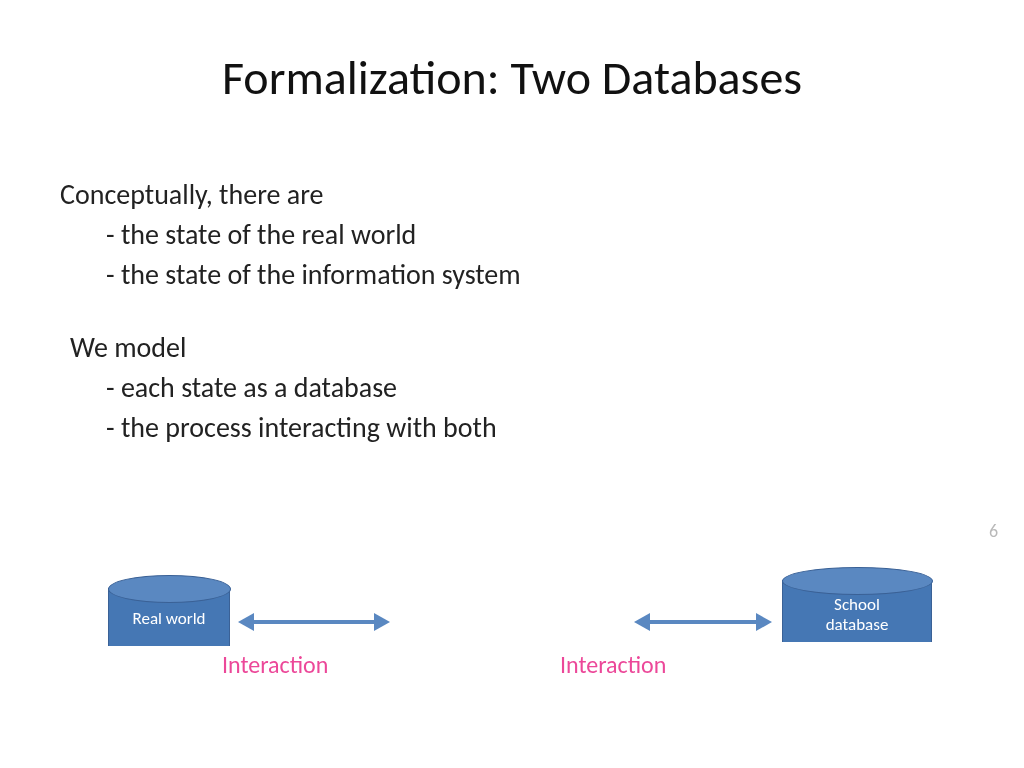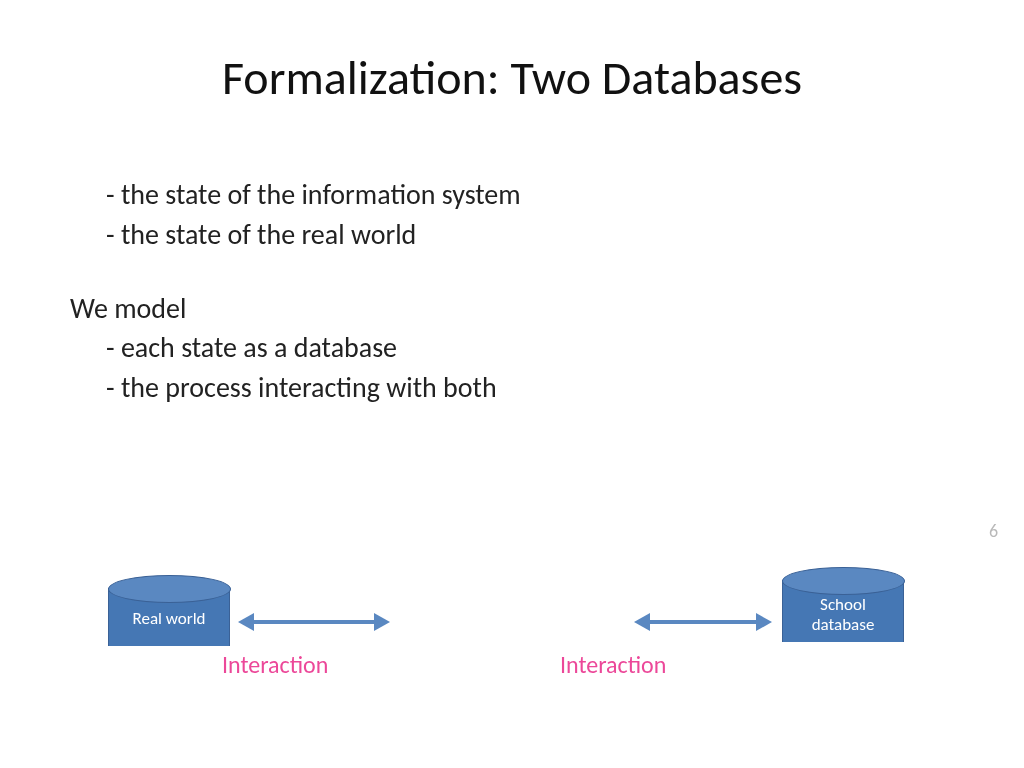--- a/index.html
+++ b/index.html
@@ -96,21 +96,21 @@
     right: 0;
     top: 50%;
     transform: translateY(-40%);
     text-align: center;
     color: #fff;
     font-size: 17px;
     line-height: 1.15;
   }
   .cyl-left { left: 108px; top: 58px; }
   .cyl-right { left: 782px; top: 50px; }
-  .cyl-right .barrel { height: 62px; }
+  .cyl-right .barrel { height: 62px; padding-left: 28px; }
   
   .cloud-wrap {
     position: absolute;
     left: 398px;
     top: 20px;
     width: 230px;
     height: 120px;
   }
   .cloud-wrap svg { width: 100%; height: 100%; display:block; }
   .cloud-label {
@@ -159,22 +159,23 @@
   }
 </style>
 </head>
 <body>
 
 <div class="slide">
 
   <div class="title">Formalization: Two Databases</div>
 
   <div class="body">
+    <p class="lead">Conceptually, there are</p>
+    <p class="bullet">- the state of the real world</p>
     <p class="bullet">- the state of the information system</p>
-    <p class="bullet">- the state of the real world</p>
     <div class="gap"></div>
     <p class="lead2">We model</p>
     <p class="bullet">- each state as a database</p>
     <p class="bullet">- the process interacting with both</p>
   </div>
 
   <div class="diagram">
 
     <div class="cyl cyl-left">
       <div class="barrel">

